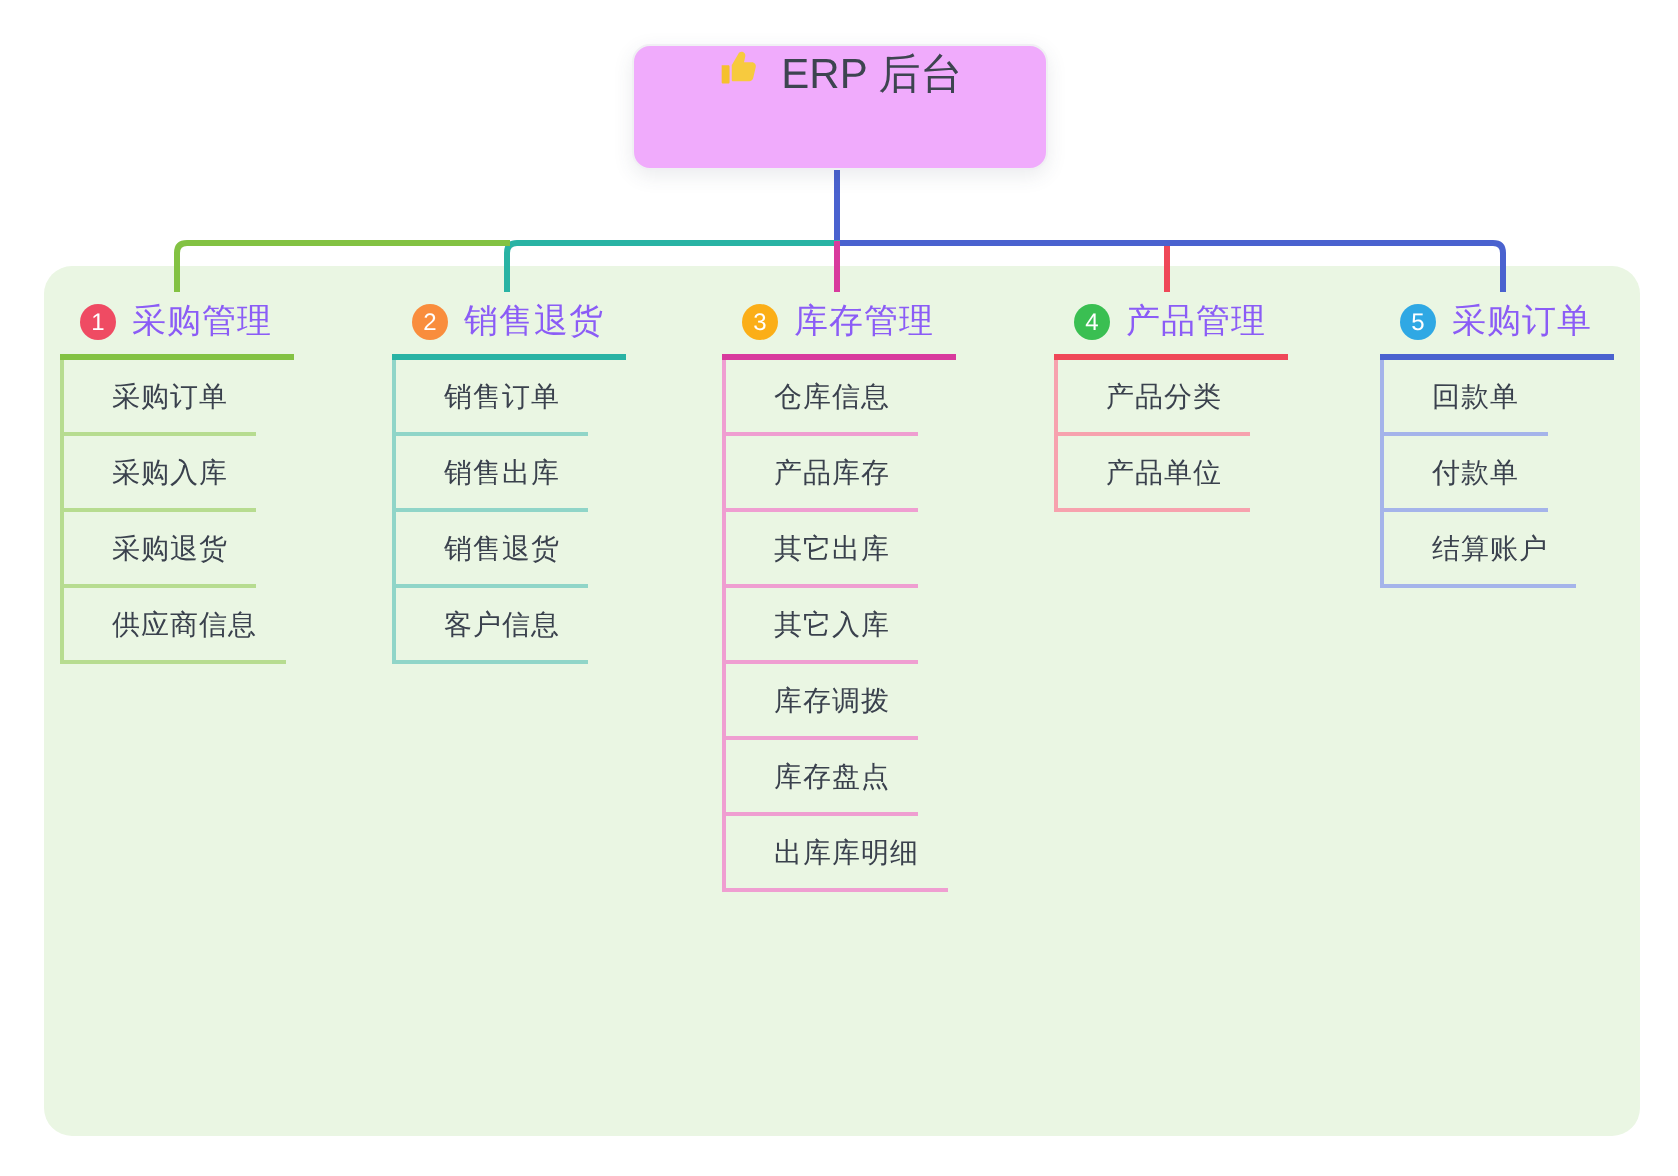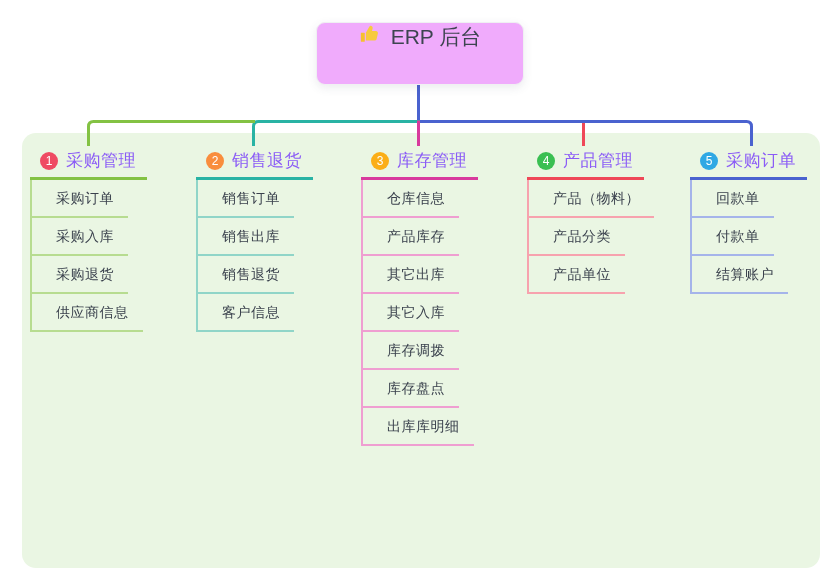--- a/index.html
+++ b/index.html
@@ -134,23 +134,20 @@
   </div>
 </div>
 
 <div class="branch" style="left: 527px; --line: #ef4858; --child-line: #f7a2ae; --badge: #3abf52;">
   <div class="branch-header">
     <span class="badge">4</span>
     <span class="branch-title">产品管理</span>
   </div>
   <div class="children">
     <div class="child-row">
-        <span class="child-label">产品（物料）</span>
-      </div>
-    <div class="child-row">
         <span class="child-label">产品分类</span>
       </div>
     <div class="child-row">
         <span class="child-label">产品单位</span>
       </div>
   </div>
 </div>
 
 <div class="branch" style="left: 690px; --line: #4a62cf; --child-line: #a5b4ea; --badge: #2fa8e4;">
   <div class="branch-header">

